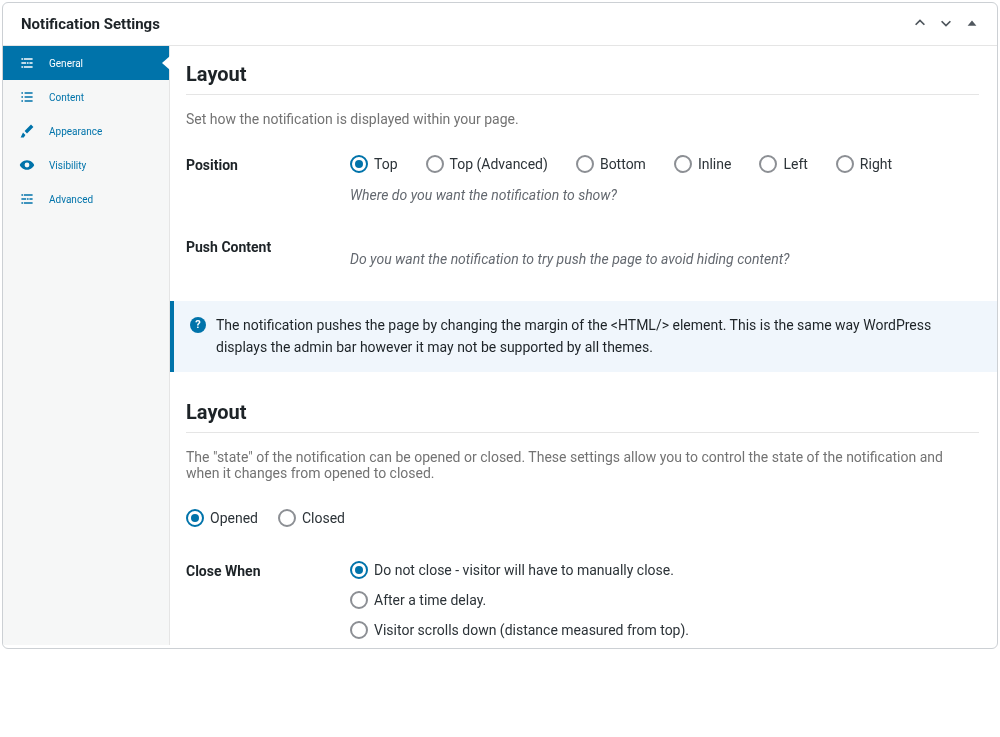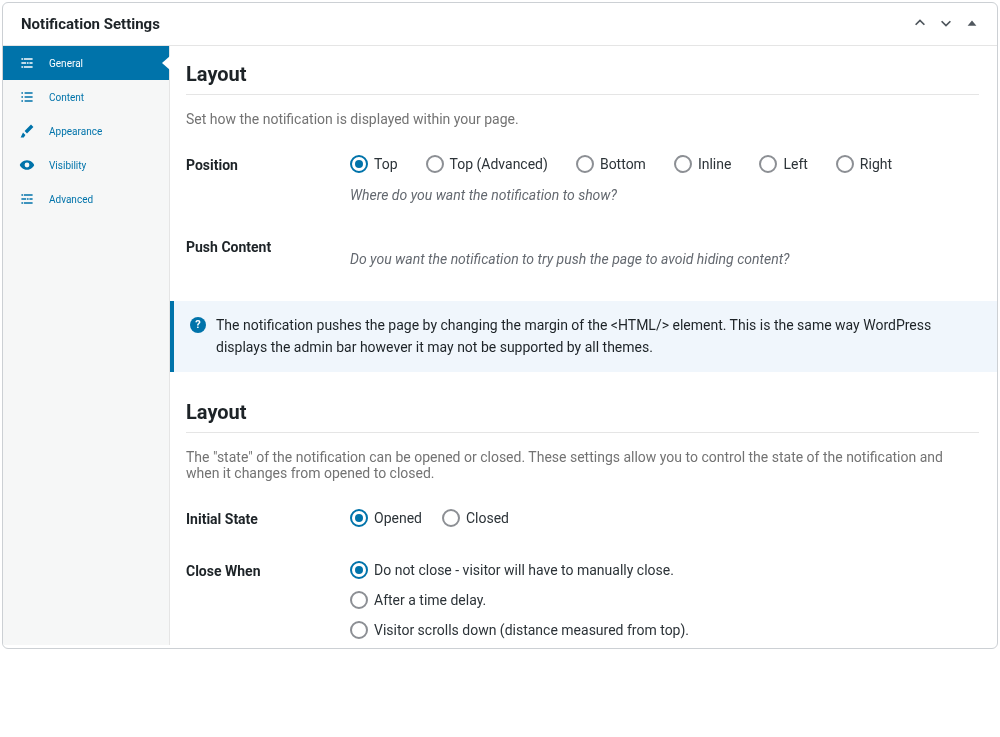--- a/index.html
+++ b/index.html
@@ -144,21 +144,20 @@
           <div class="info-text">The notification pushes the page by changing the margin of the &lt;HTML/&gt; element. This is the same way WordPress displays the admin bar however it may not be supported by all themes.</div>
         </div>
       </div>
 
       <div class="section-title">Layout</div>
       <hr class="section-hr">
       <div class="section-desc">The "state" of the notification can be opened or closed. These settings allow you to control the state of the notification and when it changes from opened to closed.</div>
 
       <div class="field-block">
         <div class="field-row">
-          <div class="field-label">Initial State</div>
           <div class="field-options">
             <div class="radio-inline" style="gap:20px;">
               <label class="radio">
                   <span class="radio-input checked"></span>
                   <span class="radio-label">Opened</span>
                 </label>
               <label class="radio">
                   <span class="radio-input"></span>
                   <span class="radio-label">Closed</span>
                 </label>

